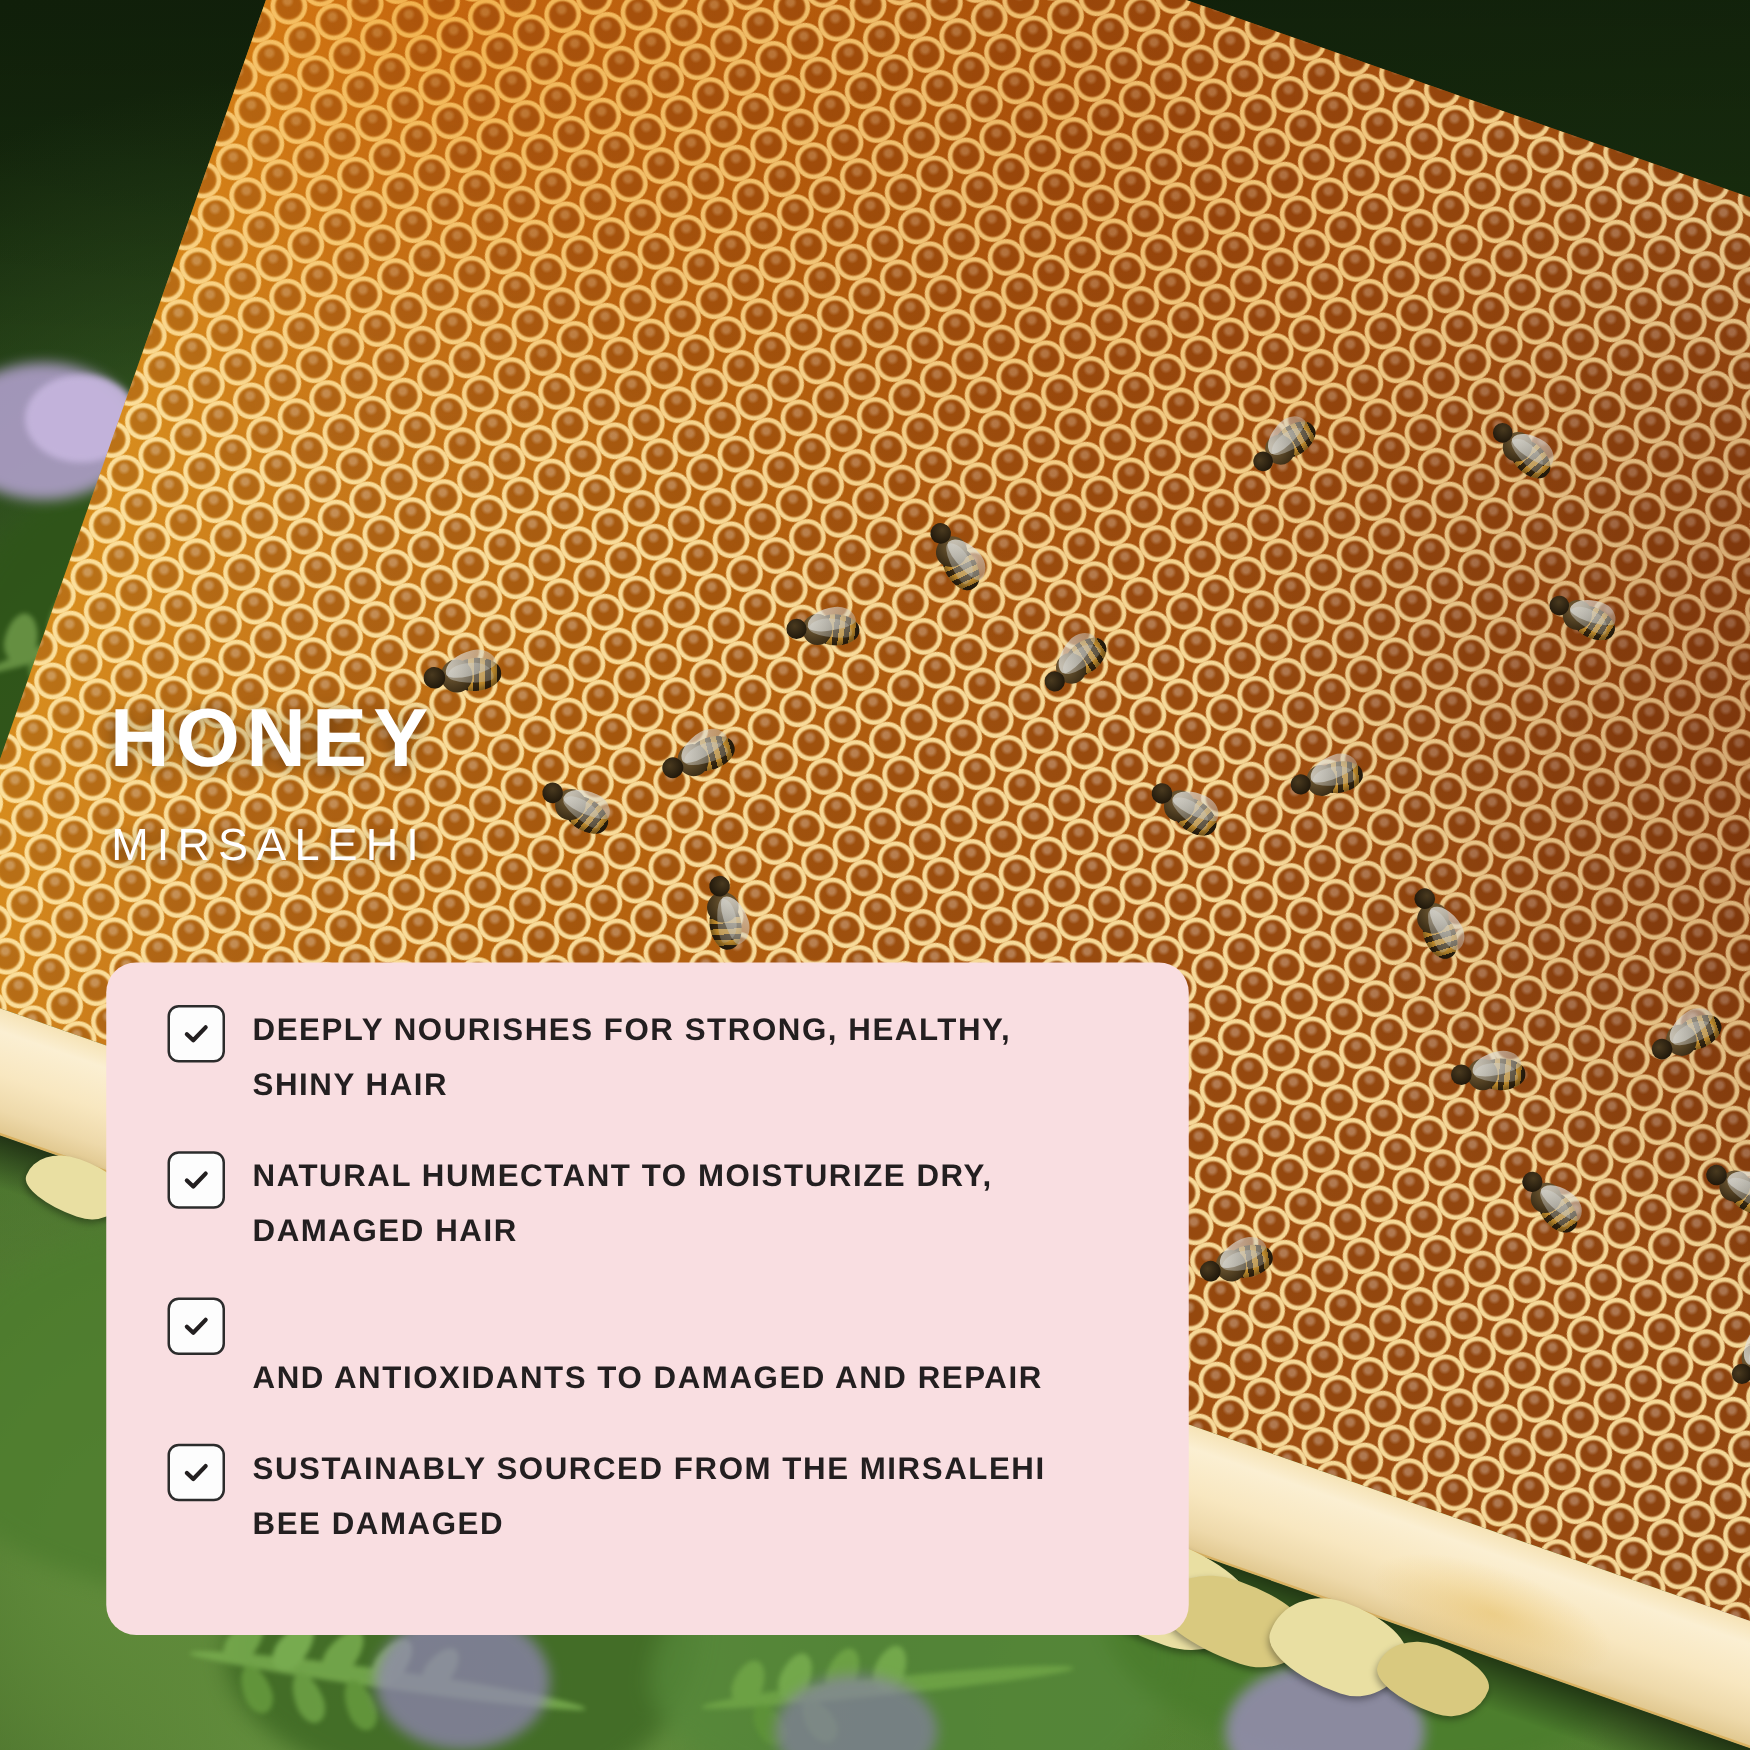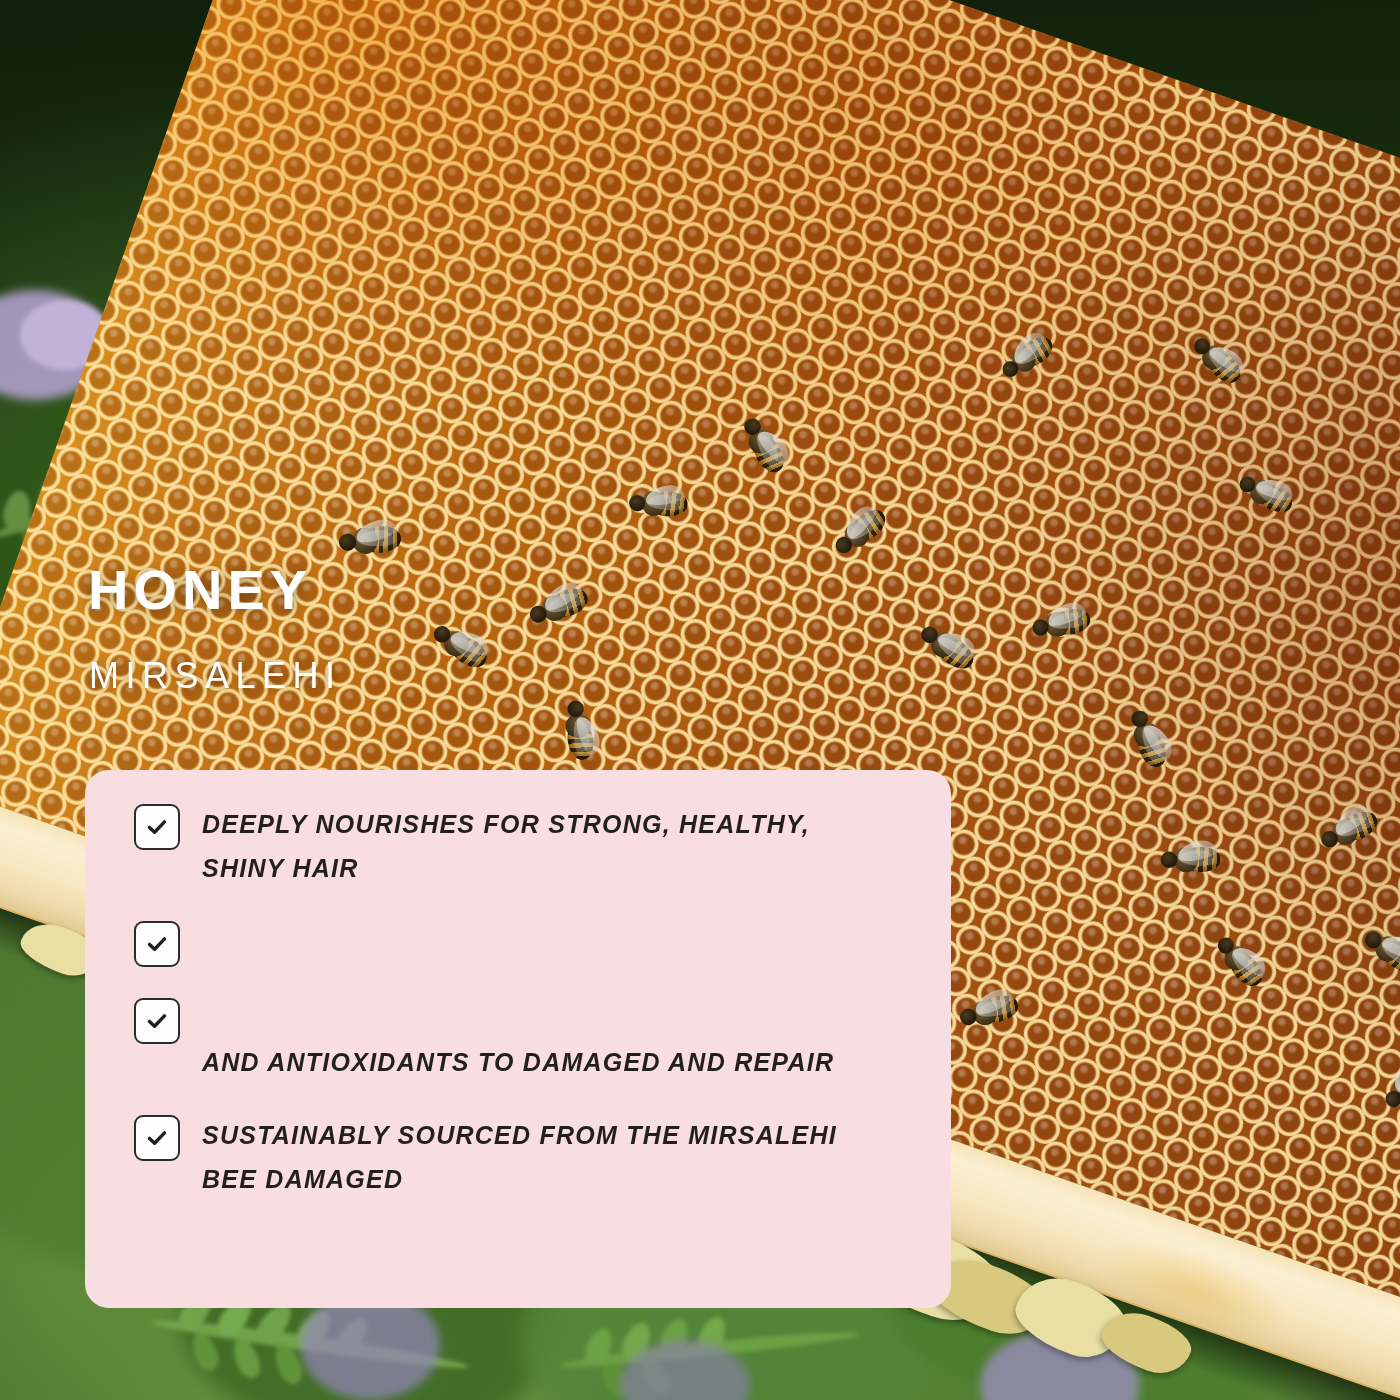--- a/index.html
+++ b/index.html
@@ -105,30 +105,30 @@
     background:radial-gradient(circle at 40% 35%,#4a3a1f,#1d1509 80%);}
   .bee .wg{position:absolute;left:15px;top:-5px;width:36px;height:17px;border-radius:60% 40% 58% 42%/70% 70% 30% 30%;
     background:linear-gradient(120deg,rgba(232,232,228,.78),rgba(188,190,186,.40));
     transform:rotate(-9deg);}
   .bee .wg2{position:absolute;left:17px;top:3px;width:32px;height:14px;border-radius:60% 40% 58% 42%/70% 70% 30% 30%;
     background:linear-gradient(120deg,rgba(215,216,212,.55),rgba(170,172,168,.28));
     transform:rotate(7deg);}
 
   
   .title{position:absolute;left:88px;top:549px;color:#fff;
-    font-size:56px;line-height:82px;font-weight:700;letter-spacing:5px;
+    font-size:66px;line-height:82px;font-weight:700;letter-spacing:5px;
     text-shadow:0 2px 14px rgba(0,0,0,.38);}
   .subtitle{position:absolute;left:89px;top:656px;color:#fff;
     font-size:36px;line-height:40px;font-weight:500;letter-spacing:6.5px;
     text-shadow:0 2px 10px rgba(0,0,0,.35);}
 
   
   .panel{position:absolute;left:85px;top:770px;width:866px;height:538px;
     background:#f9dee1;border-radius:24px;}
-  .blist{position:absolute;left:49px;top:32px;right:30px;font-style:italic;}
+  .blist{position:absolute;left:49px;top:32px;right:30px;}
   .brow{display:flex;align-items:flex-start;margin-bottom:29px;}
   .brow:last-child{margin-bottom:10px;}
   .cbox{flex:0 0 auto;width:42px;height:42px;margin-top:2px;border-radius:9px;
     background:#fdfdfd;border:2px solid #2c2c2c;
     display:flex;align-items:center;justify-content:center;}
   .cbox svg{display:block;}
   .btext{margin-left:22px;color:#231f20;font-size:25px;line-height:44px;
     font-weight:700;letter-spacing:1.25px;max-width:700px;}
 </style>
 </head>
@@ -455,20 +455,24 @@
           <span>SHINY HAIR</span>
         </span>
       </div>
 
       <div class="brow">
         <span class="cbox">
           <svg width="24" height="24" viewBox="0 0 24 24" aria-hidden="true">
             <path d="M4.5 12.4 L9.6 17.2 L19.5 6.9" fill="none" stroke="#231f20" stroke-width="3.4" stroke-linecap="round" stroke-linejoin="round"></path>
           </svg>
         </span>
+        <span class="btext">
+          <span>NATURAL HUMECTANT TO MOISTURIZE DRY,</span><br>
+          <span>DAMAGED HAIR</span>
+        </span>
       </div>
 
       <div class="brow">
         <span class="cbox">
           <svg width="24" height="24" viewBox="0 0 24 24" aria-hidden="true">
             <path d="M4.5 12.4 L9.6 17.2 L19.5 6.9" fill="none" stroke="#231f20" stroke-width="3.4" stroke-linecap="round" stroke-linejoin="round"></path>
           </svg>
         </span>
         <span class="btext">
           <br>

